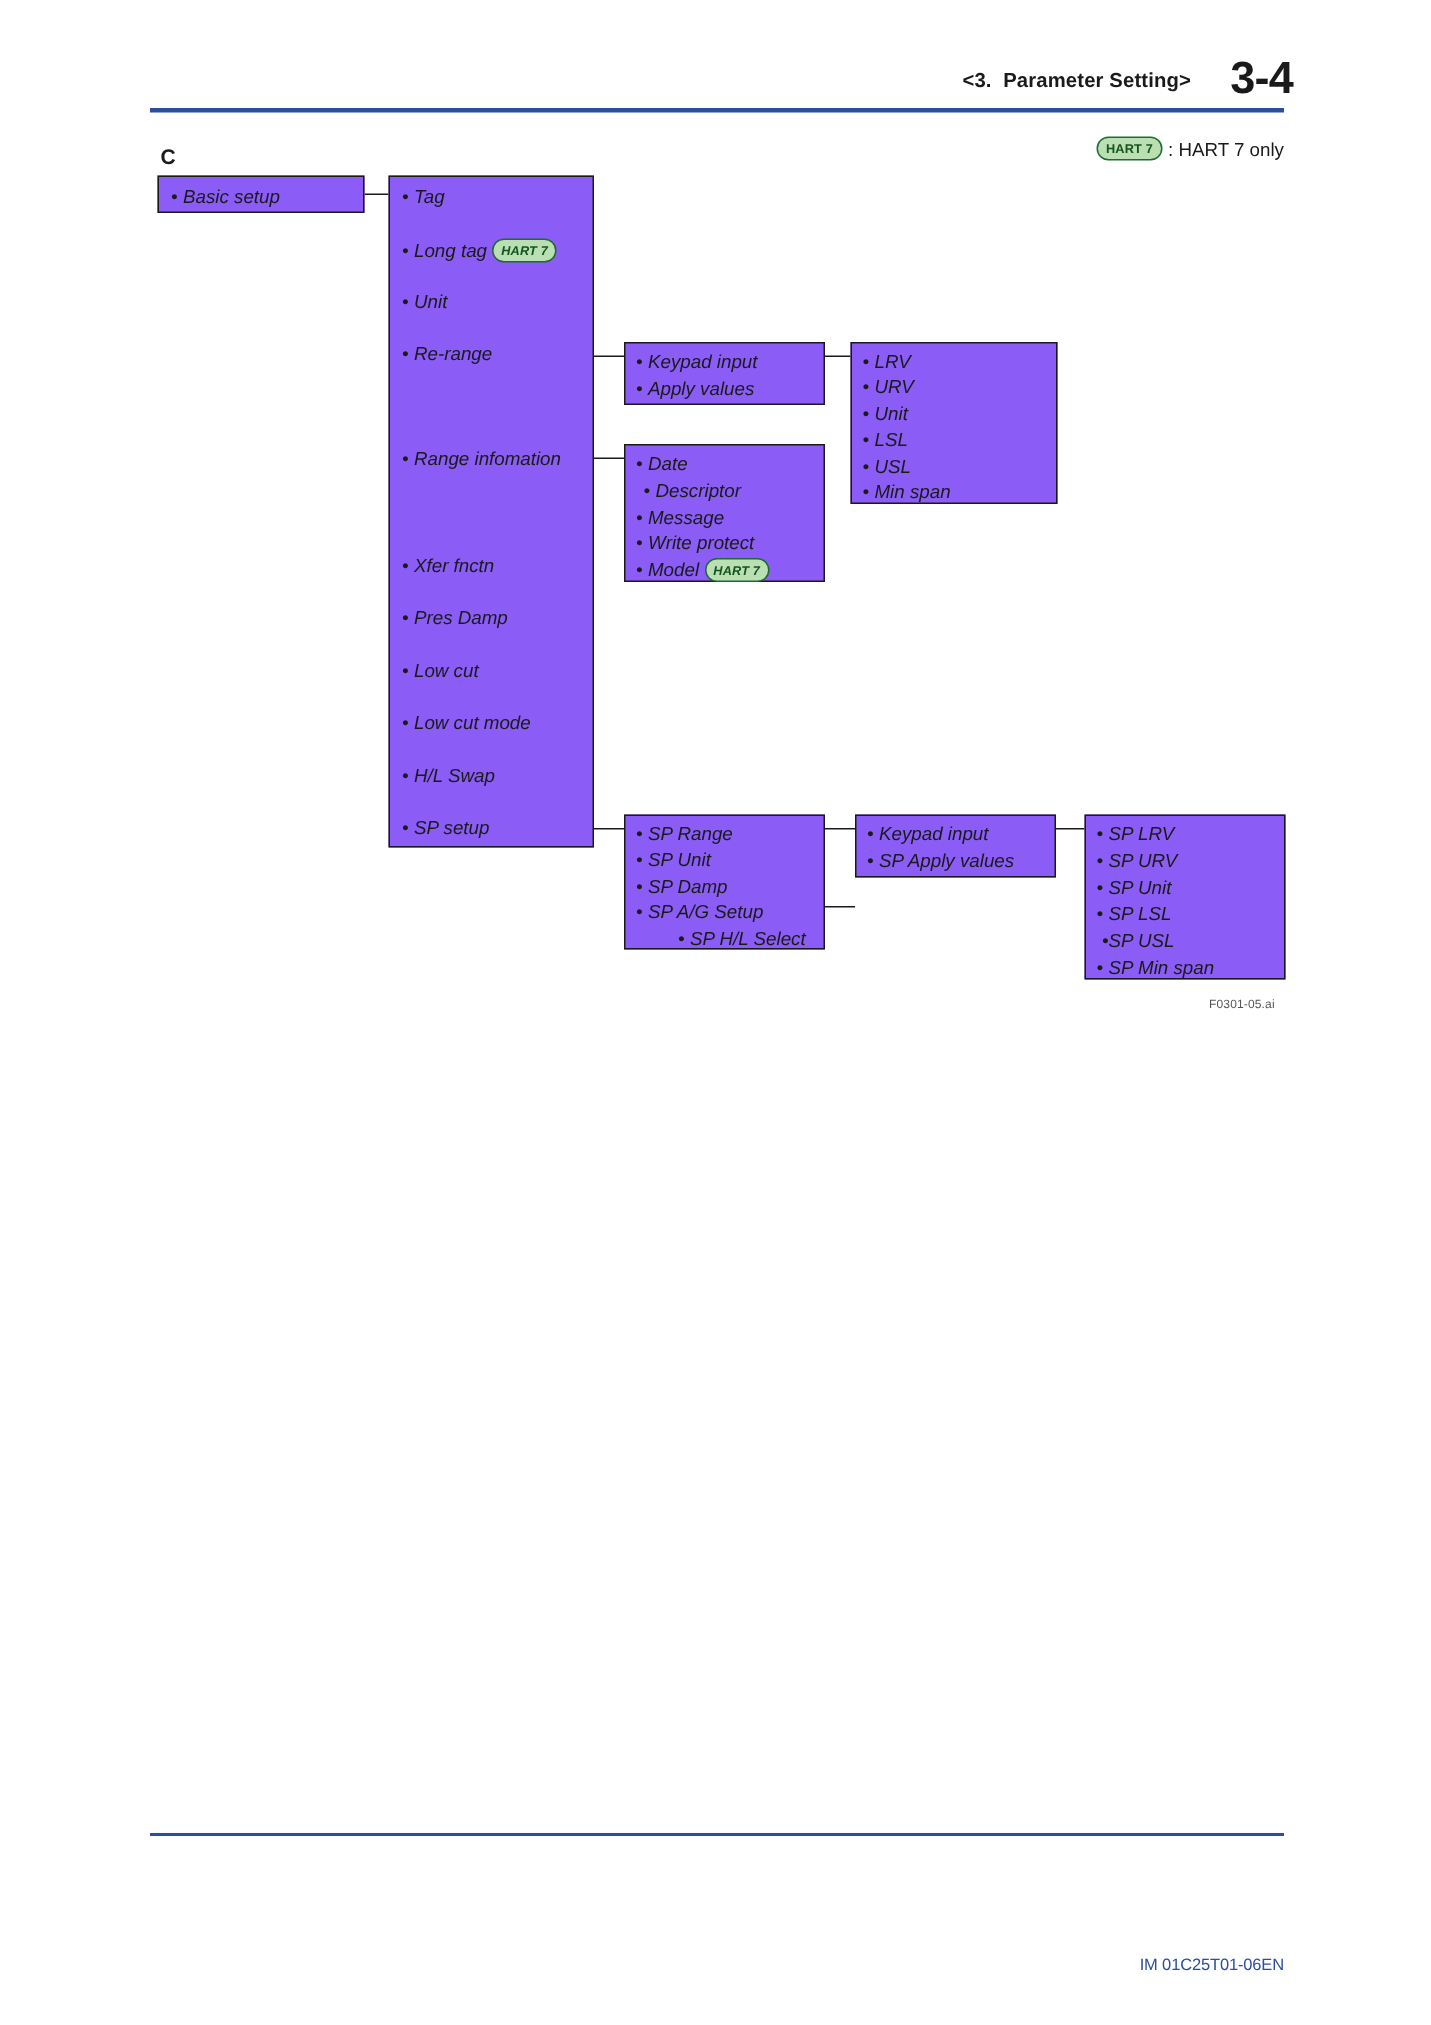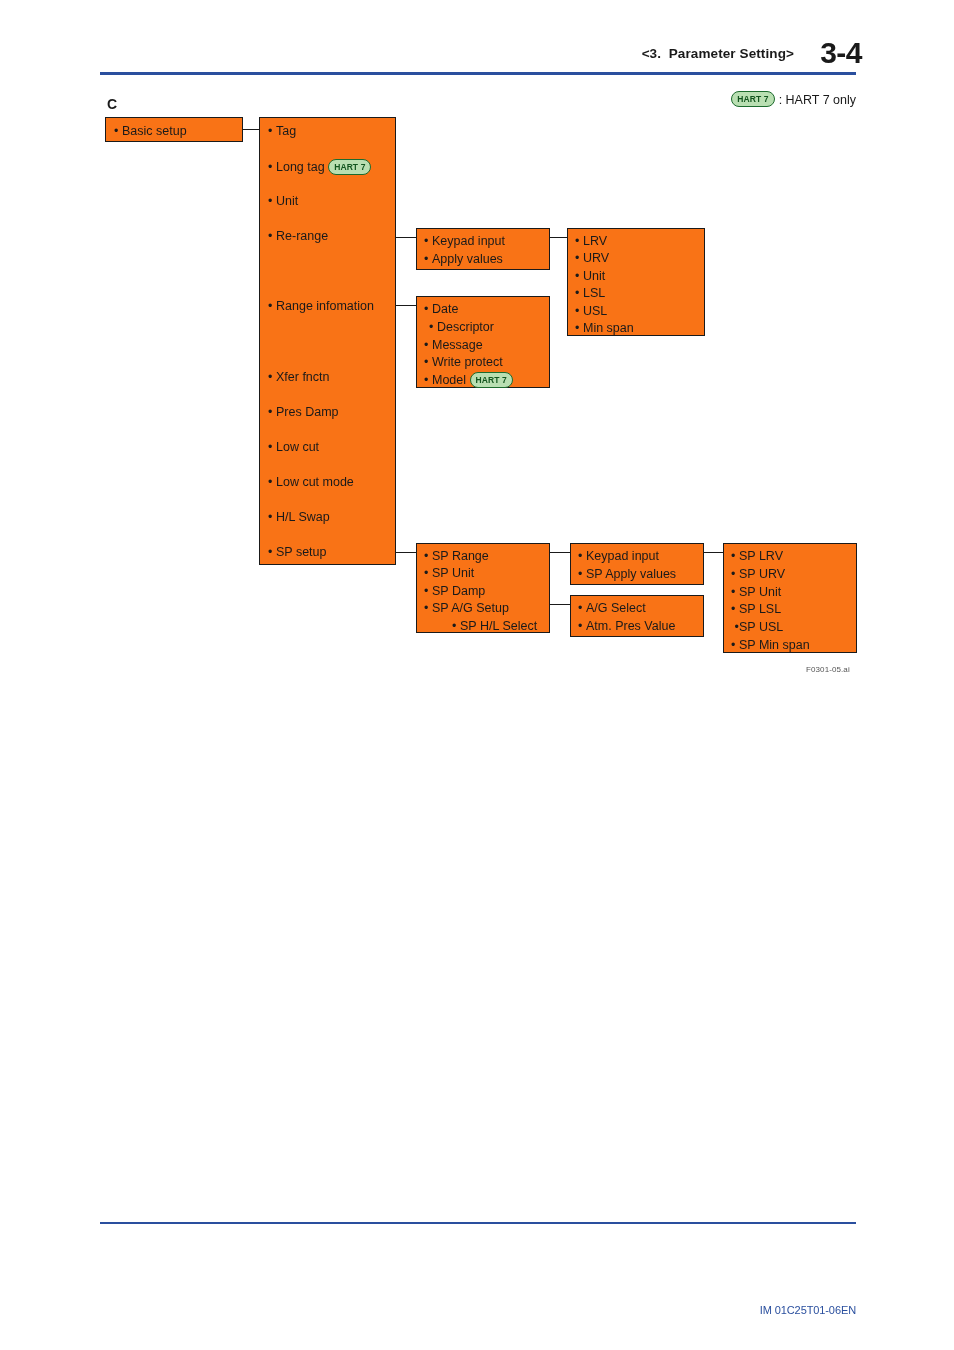--- a/index.html
+++ b/index.html
@@ -114,22 +114,23 @@
     padding: 2.5px 5px 3px 5px;
     vertical-align: middle;
     position: relative;
     top: -1px;
   }
 
   
   .box {
     position: absolute;
     border: 1.4px solid #1a1a1a;
-    background: #f97316;
+    background: #8b5cf6;
     box-sizing: border-box;
+    font-style: italic;
   }
   .item {
     position: absolute;
     font-size: 12.5px;
     line-height: 1;
     white-space: nowrap;
     color: #1a1a1a;
   }
   .item .bullet {
     display: inline-block;
@@ -298,28 +299,20 @@
 
   <div class="box" style="left:570px; top:543px; width:134px; height:42px;">
     <div class="item" style="left:7px; top:6px;">
       <span class="bullet">•</span><span>Keypad input</span>
     </div>
     <div class="item" style="left:7px; top:24px;">
       <span class="bullet">•</span><span>SP Apply values</span>
     </div>
   </div>
 
-  <div class="box" style="left:570px; top:595px; width:134px; height:42px;">
-    <div class="item" style="left:7px; top:6px;">
-      <span class="bullet">•</span><span>A/G Select</span>
-    </div>
-    <div class="item" style="left:7px; top:24px;">
-      <span class="bullet">•</span><span>Atm. Pres Value</span>
-    </div>
-  </div>
 
   <div class="box" style="left:723px; top:543px; width:134px; height:110px;">
     <div class="item" style="left:7px; top:6px;">
       <span class="bullet">•</span><span>SP LRV</span>
     </div>
     <div class="item" style="left:7px; top:24px;">
       <span class="bullet">•</span><span>SP URV</span>
     </div>
     <div class="item" style="left:7px; top:42px;">
       <span class="bullet">•</span><span>SP Unit</span>

